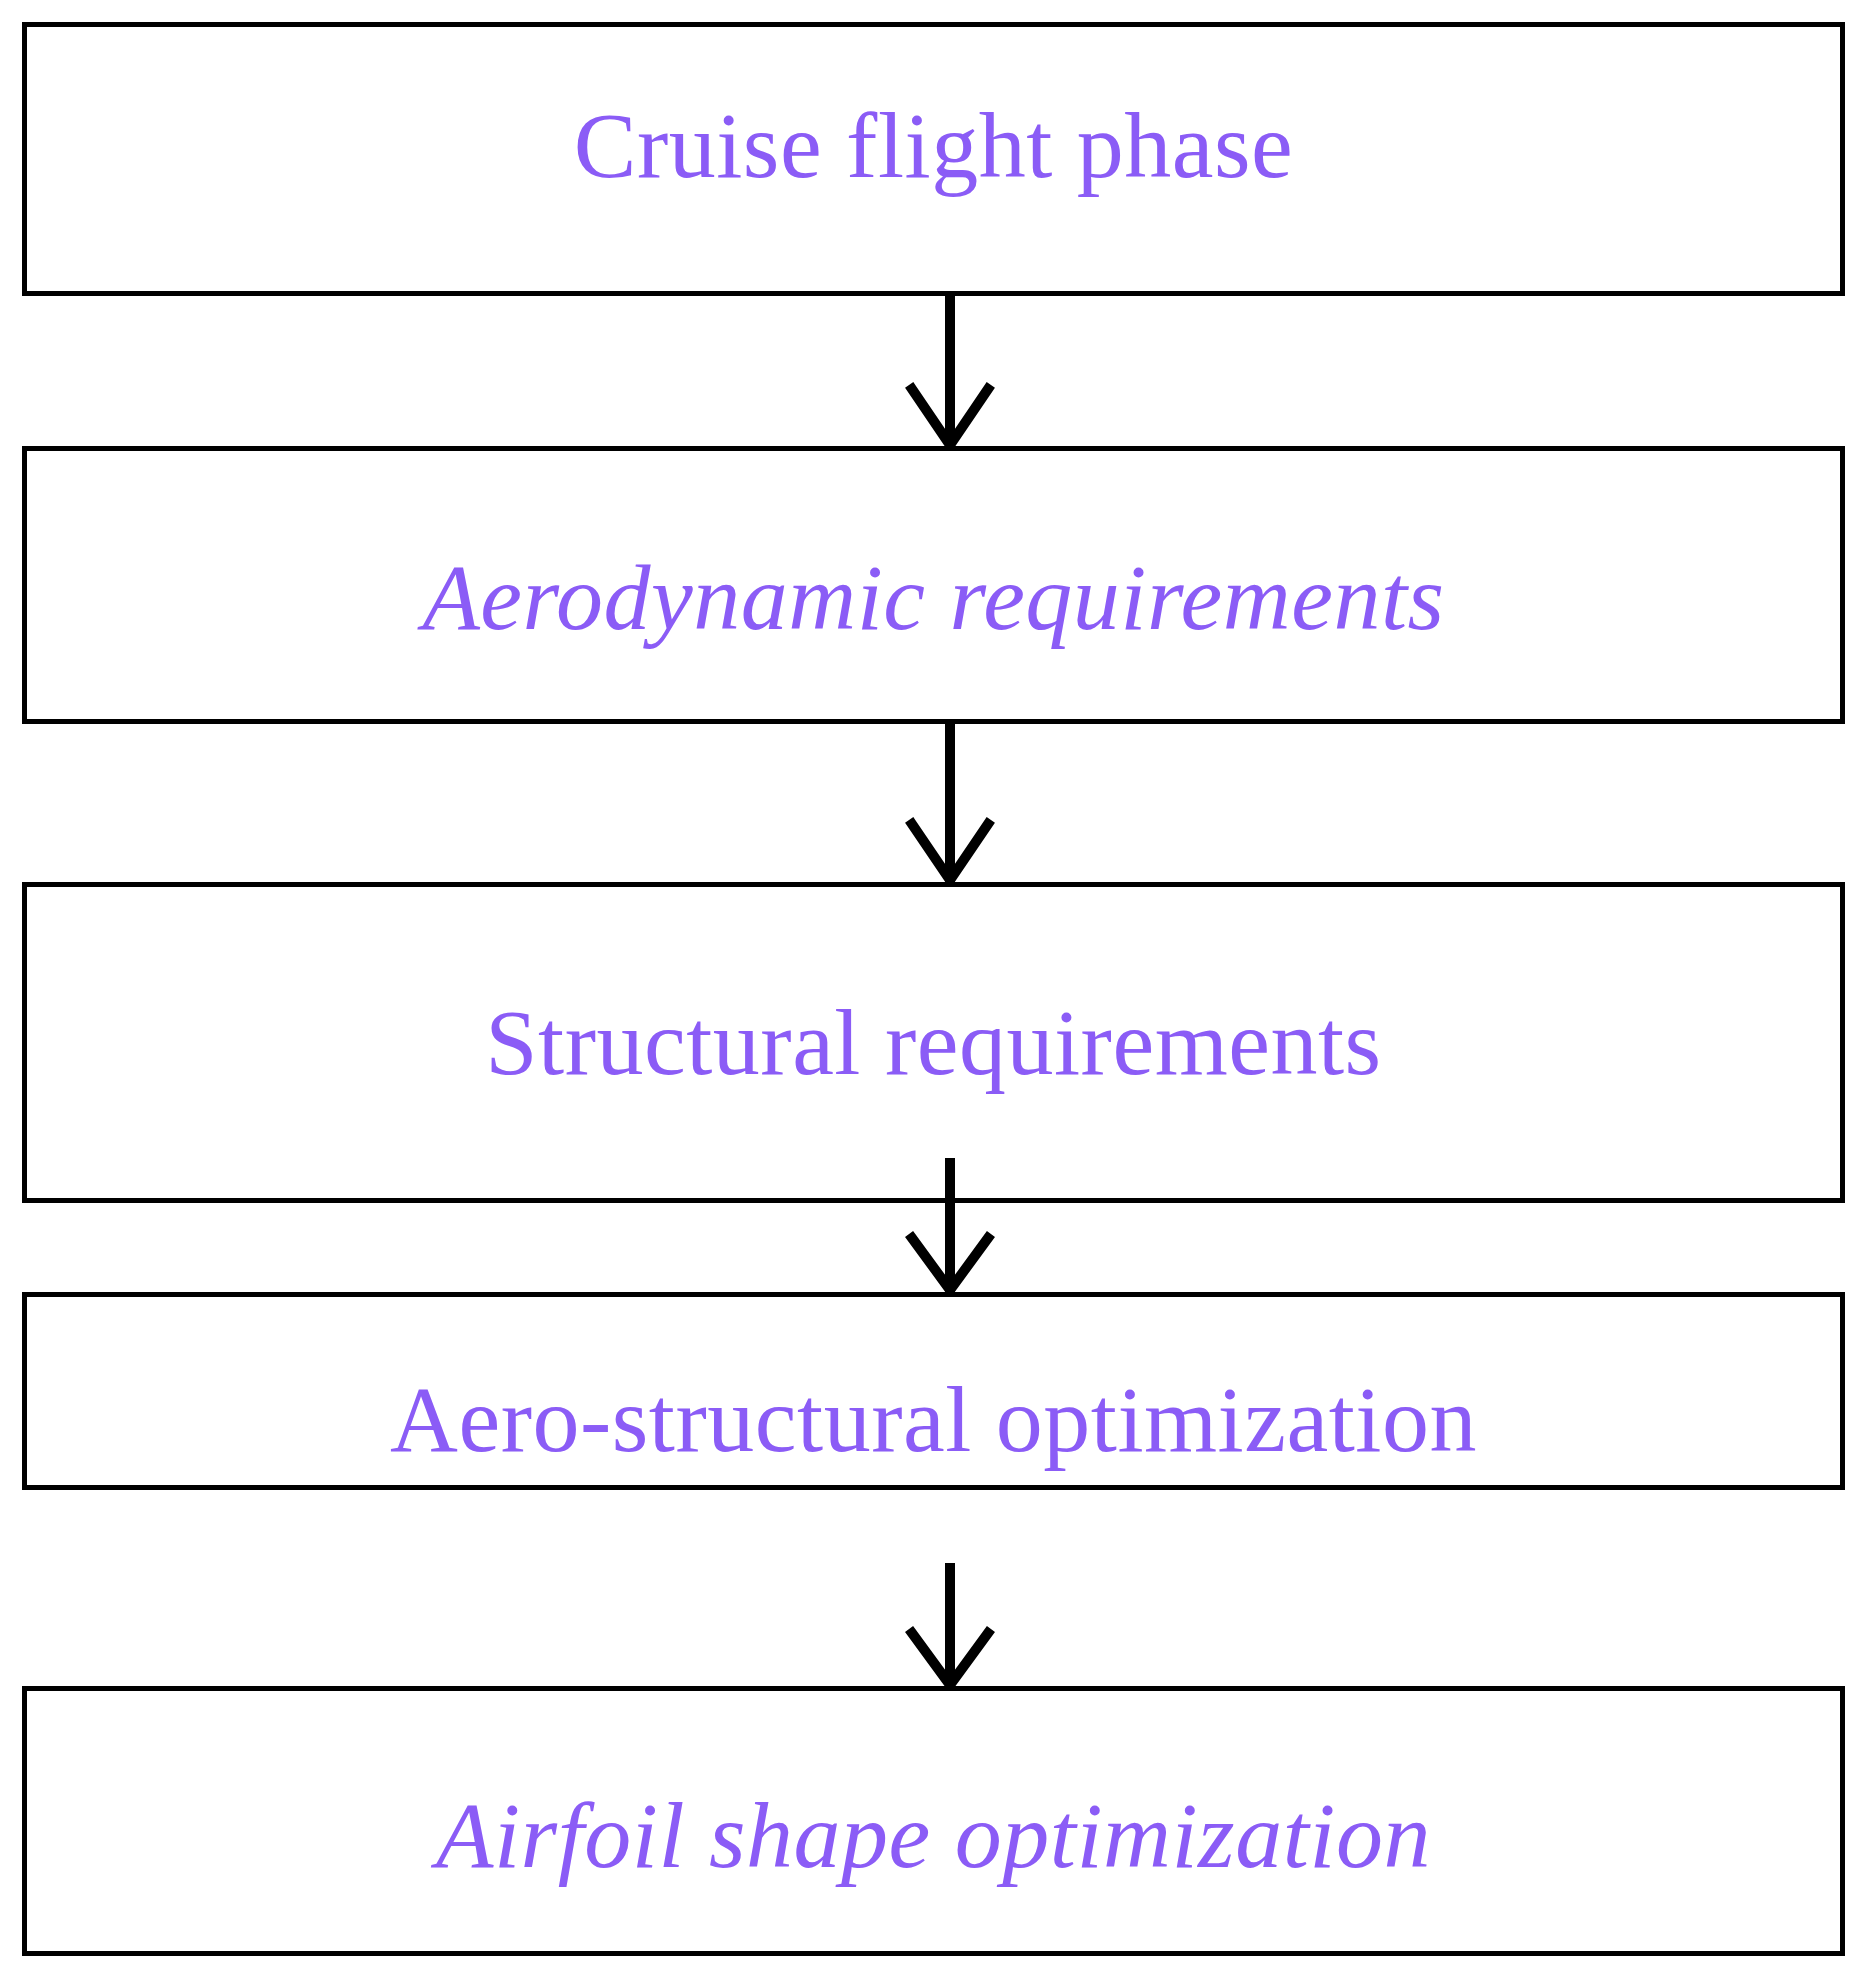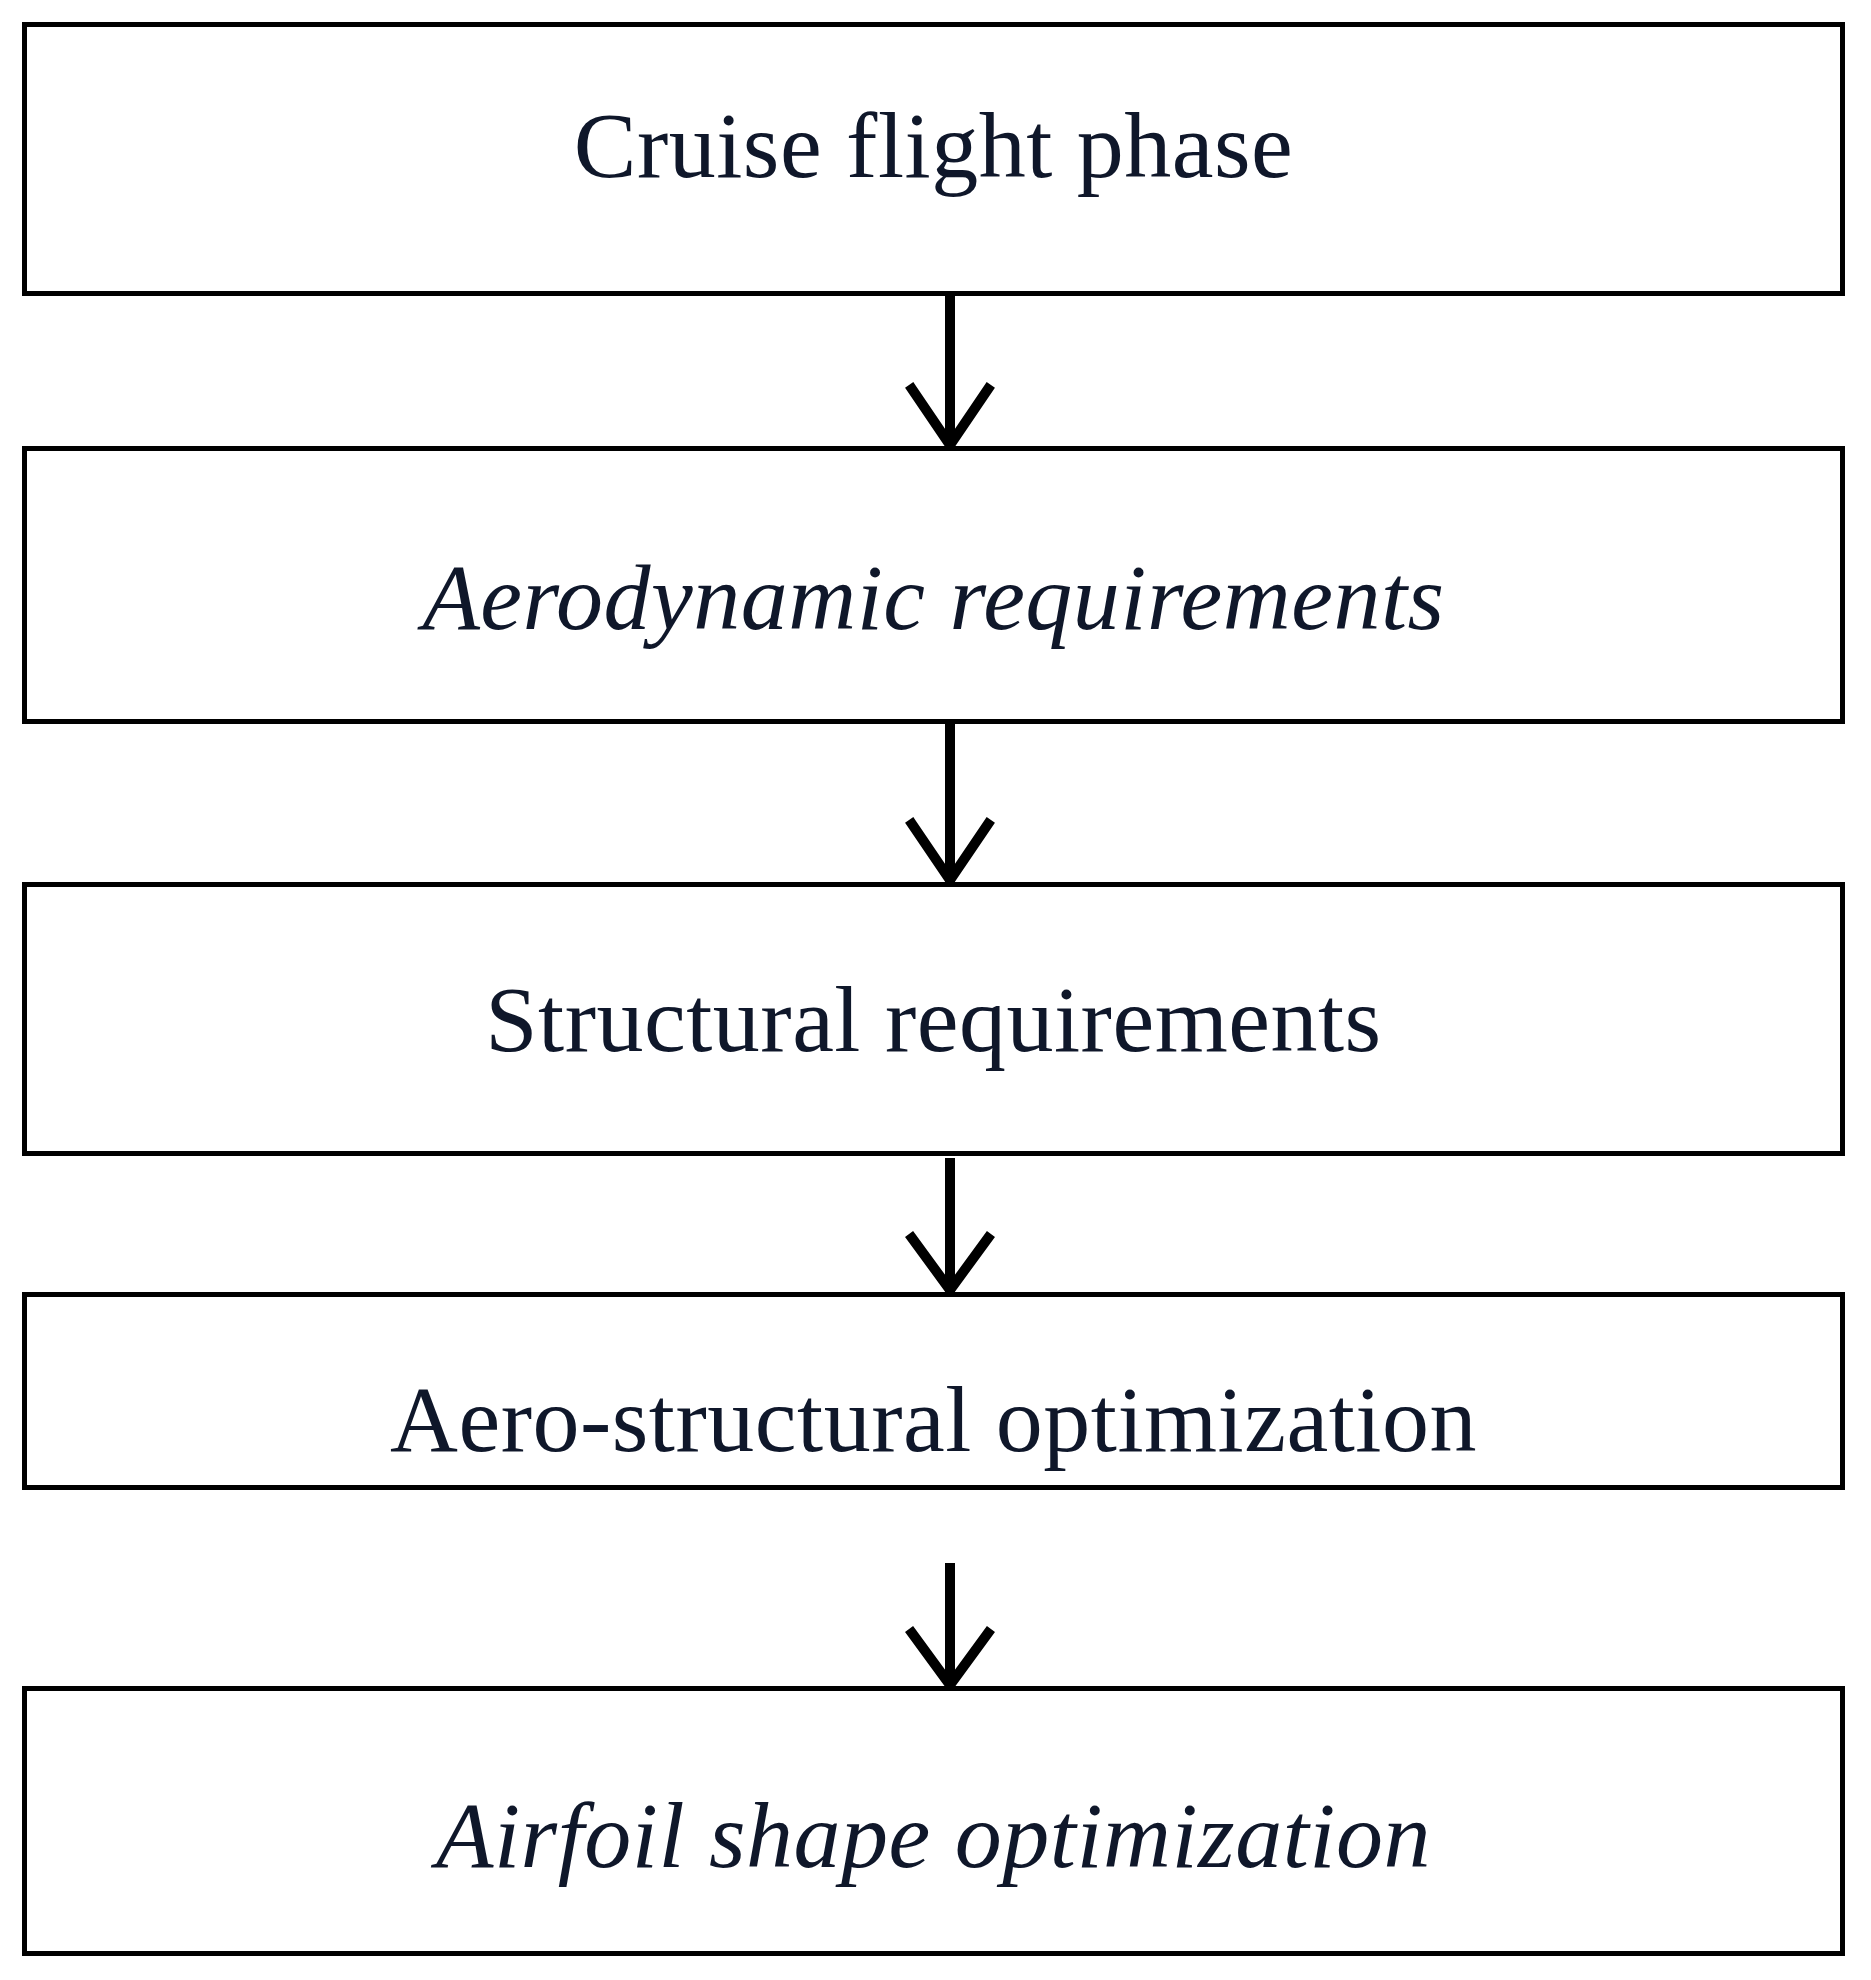--- a/index.html
+++ b/index.html
@@ -23,31 +23,31 @@
     box-sizing: border-box;
     border: 5px solid #000000;
     background: #ffffff;
     display: flex;
     align-items: center;
     justify-content: center;
   }
   .flow-box-label {
     font-size: 94px;
     line-height: 1.05;
-    color: #0f172a;
+    color: #8b5cf6;
     white-space: nowrap;
     letter-spacing: 0.5px;
     text-align: center;
   }
   
   #box-1 { top: 22px;   height: 274px; }
   #box-1 .flow-box-label { position: relative; top: -14px; }
   #box-2 { top: 446px;  height: 278px; }
   #box-2 .flow-box-label { position: relative; top: 12px; font-style: italic; }
-  #box-3 { top: 882px;  height: 274px; }
+  #box-3 { top: 882px;  height: 321px; }
   #box-3 .flow-box-label { position: relative; top: 0px; }
   #box-4 { top: 1292px; height: 198px; }
   #box-4 .flow-box-label { position: relative; top: 28px; }
   #box-5 { top: 1686px; height: 270px; }
   #box-5 .flow-box-label { position: relative; top: 14px; font-style: italic; }
 
   
   .connector {
     position: absolute;
     left: 0;

